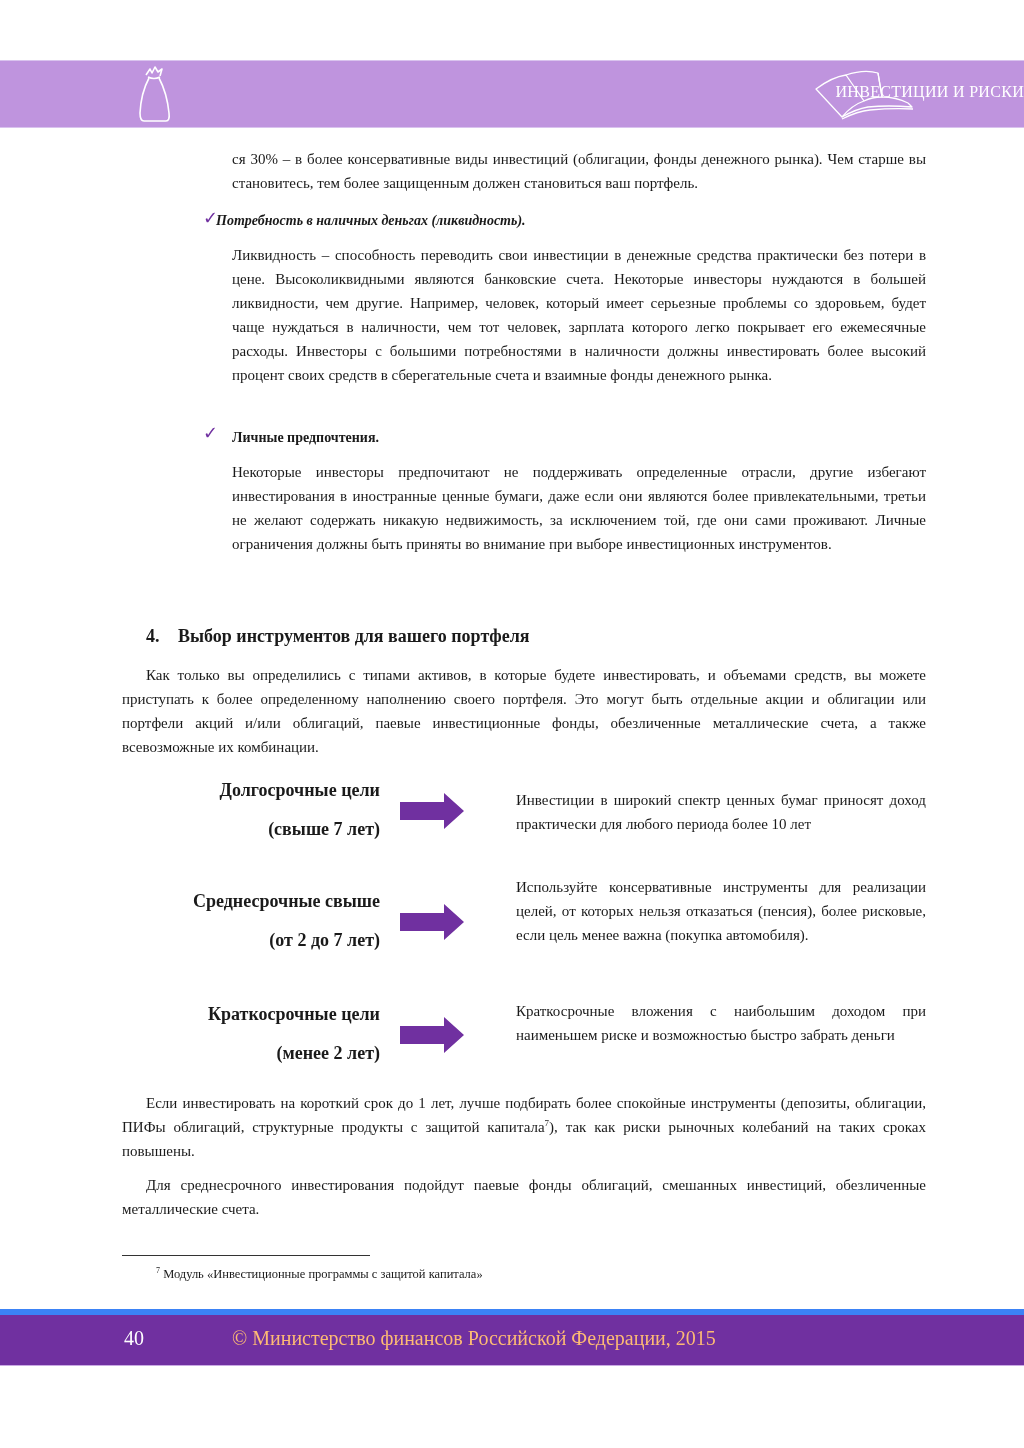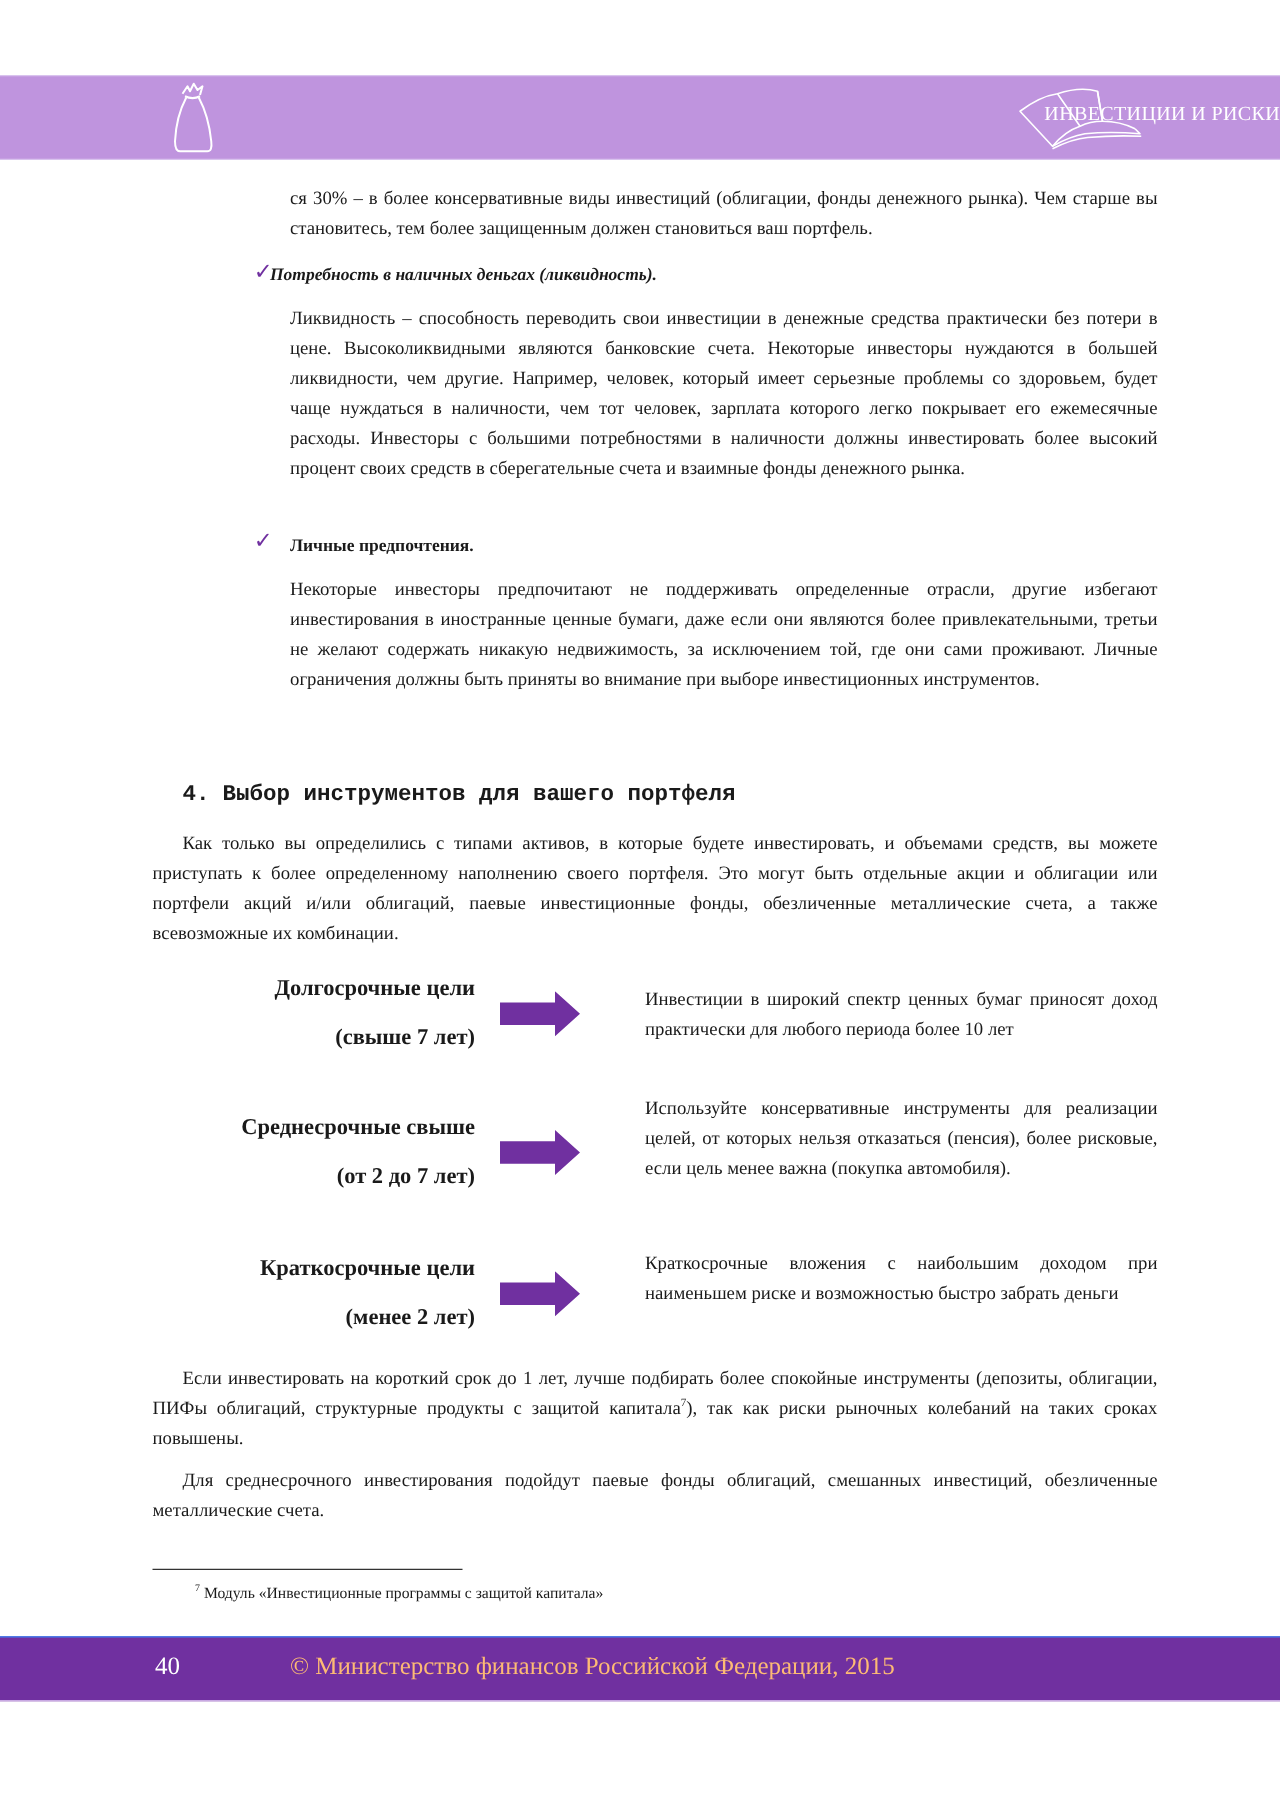--- a/index.html
+++ b/index.html
@@ -11,35 +11,35 @@
   .header-title { position: absolute; left: 0; right: 0; top: 22px; text-align: right;
                   font-size: 16px; color: #ffffff; letter-spacing: 0.3px; }
   .bag-icon { position: absolute; left: 132px; top: 2px; width: 44px; height: 62px; }
   .book-icon { position: absolute; left: 812px; top: 6px; width: 106px; height: 56px; }
 
   .p { position: absolute; font-size: 15px; line-height: 24px; text-align: justify; }
   .p.last { text-align-last: left; }
   .bullet-head { position: absolute; font-size: 14px; font-weight: bold; }
   .check { position: absolute; font-size: 18px; color: #7030a0; font-family: "DejaVu Sans", sans-serif; }
 
-  .section-title { position: absolute; left: 146px; top: 626px; font-size: 18px; font-weight: bold; font-family: Liberation Mono, monospace; }
+  .section-title { position: absolute; left: 146px; top: 626px; font-size: 18px; font-weight: bold; }
   .section-title .num { display: inline-block; width: 32px; }
 
   .goal-label { position: absolute; width: 260px; text-align: right; font-size: 18px; font-weight: bold; }
   .goal-label .l1 { display: block; height: 39px; }
   .arrow { position: absolute; width: 64px; height: 36px; }
   .goal-desc { position: absolute; left: 516px; width: 410px; font-size: 15px; line-height: 24px; text-align: justify; }
 
   .footnote-rule { position: absolute; left: 122px; top: 1255px; width: 248px; height: 1px; background: #333; }
   .footnote { position: absolute; left: 122px; top: 1266px; font-size: 12.5px; margin-left: 34px; }
   .footnote sup { font-size: 8px; }
   sup.ref { font-size: 9px; vertical-align: super; line-height: 0; }
 
   .footer-band { position: absolute; left: 0; top: 1309px; width: 1024px; height: 50px;
-                 background: #7030a0; border-top: 1px solid #3b82f6; border-bottom: 1px solid #c9a9e3; }
+                 background: #7030a0; border-top: 6px solid #3b82f6; border-bottom: 1px solid #c9a9e3; }
   .page-num { position: absolute; left: 124px; top: 12px; font-size: 20px; color: #ffffff; }
   .copyright { position: absolute; left: 232px; top: 12px; font-size: 20px; color: #fdba74; }
 </style>
 </head>
 <body>
 
 <div class="header-band" style="background: rgb(191, 148, 222);">
   <svg class="bag-icon" viewBox="0 0 44 62" fill="none" stroke="#ffffff" stroke-width="1.6" stroke-linejoin="round">
     <path d="M14 12 L18 6 L20 10 L23 4 L26 9 L30 6 L28 13"></path>
     <path d="M16 14 Q22 17 28 14"></path>

